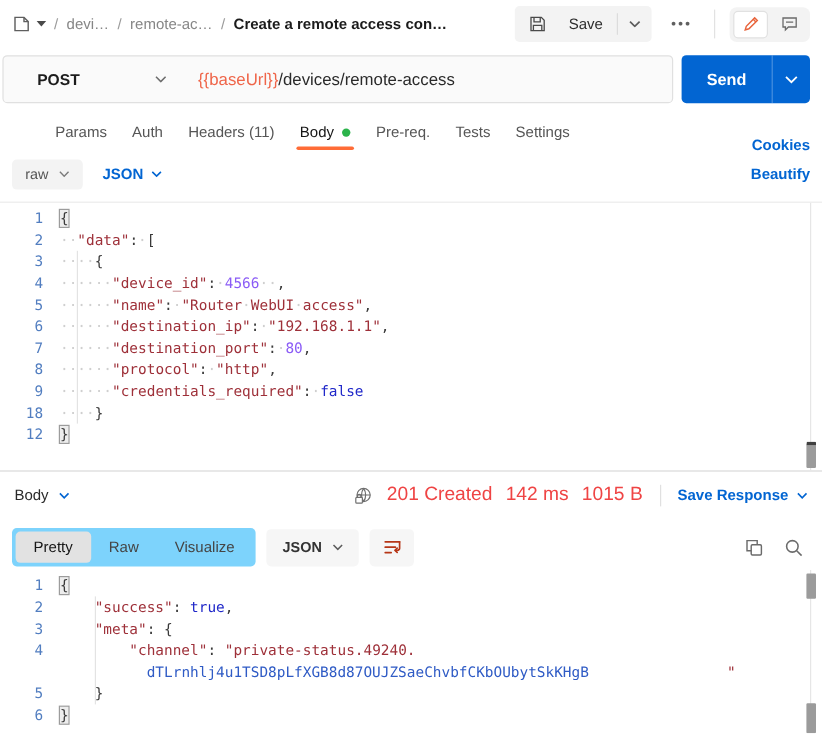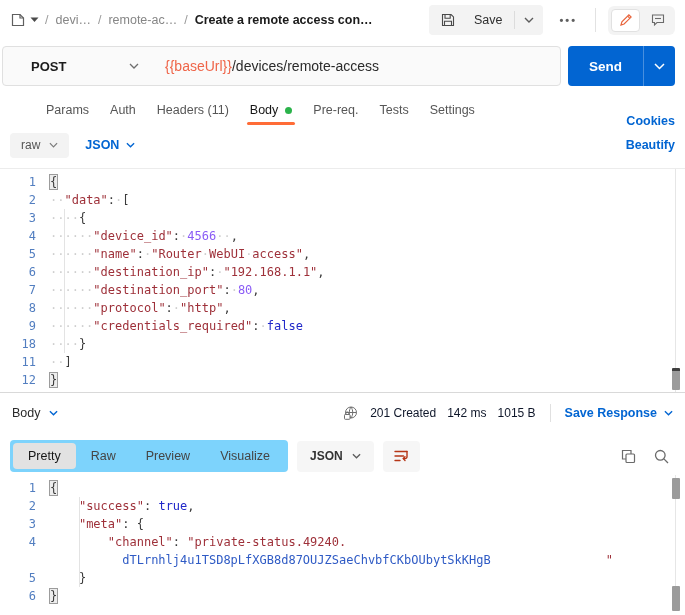--- a/index.html
+++ b/index.html
@@ -77,21 +77,21 @@
   .sb-track{position:absolute;right:9px;top:0;bottom:0;width:1px;background:#e6e6e6;}
   .sb-thumb{position:absolute;right:5px;width:8px;background:#9b9b9b;border-radius:1px;}
   .sb-req{bottom:2px;height:22px;border-top:3px solid #3f3f3f;box-sizing:border-box;}
   .sb-resp-a{top:3px;height:21px;}
   .sb-resp-b{bottom:0;height:25px;}
 
   
   .resp-meta{display:flex;align-items:center;height:40px;padding:0 12px;font-size:12.5px;box-sizing:border-box;}
   .body-dd{display:flex;align-items:center;gap:8px;color:#2a2a2a;cursor:pointer;}
   .meta-right{margin-left:auto;display:flex;align-items:center;gap:11px;}
-  .stat{color:#0f172a;font-size:12px;text-align:center;}
+  .stat{color:#ef4444;font-size:16px;text-align:center;}
   .meta-sep{width:1px;height:18px;background:#e0e0e0;margin:0 3px;}
   .save-resp{color:#0265d2;font-weight:600;display:flex;align-items:center;gap:7px;cursor:pointer;}
 
   
   .resp-toolbar{display:flex;align-items:center;height:42px;padding:4px 10px 0 10px;gap:9px;box-sizing:border-box;}
   .seg{display:flex;background:#7dd3fc;border-radius:4px;padding:3px;}
   .seg-item{padding:6px 15px;font-size:12.5px;color:#454545;border-radius:4px;cursor:pointer;}
   .seg-item.active{background:#e2e2e2;color:#161616;}
   .json-btn{background:#f6f6f6;border-radius:4px;height:31px;display:flex;align-items:center;gap:9px;padding:0 13px;font-size:12px;font-weight:700;color:#333;cursor:pointer;}
   .wrap-btn{background:#f6f6f6;border-radius:4px;height:31px;width:37px;display:flex;align-items:center;justify-content:center;cursor:pointer;}
@@ -271,24 +271,20 @@
       </div>
       <div class="cline">
         <span class="gut">9</span>
         <span class="ctext"><span class="tk-w">······</span><span class="tk-k">"credentials_required"</span><span class="tk-p">:</span><span class="tk-w">·</span><span class="tk-b">false</span></span>
       </div>
       <div class="cline">
         <span class="gut">18</span>
         <span class="ctext"><span class="tk-w">····</span><span class="tk-p">}</span></span>
       </div>
       <div class="cline">
-        <span class="gut">11</span>
-        <span class="ctext"><span class="tk-w">··</span><span class="tk-p">]</span></span>
-      </div>
-      <div class="cline">
         <span class="gut">12</span>
         <span class="ctext"><span class="tk-m">}</span></span>
       </div>
     </div>
   <div class="guide g-req"></div>
   <div class="sb-track"></div>
   <div class="sb-thumb sb-req"></div>
 </div>
 
 <div class="resp-meta">
@@ -318,21 +314,20 @@
           <path d="M1 1l4 4 4-4"></path>
         </svg>
     </div>
   </div>
 </div>
 
 <div class="resp-toolbar">
   <div class="seg">
       <div class="seg-item active">Pretty</div>
       <div class="seg-item">Raw</div>
-      <div class="seg-item">Preview</div>
       <div class="seg-item">Visualize</div>
     </div>
   <div class="json-btn">
     <span>JSON</span>
     <svg width="9" height="6" viewBox="0 0 10 6" fill="none" stroke="#5c5c5c" stroke-width="1.4">
         <path d="M1 1l4 4 4-4"></path>
       </svg>
   </div>
   <div class="wrap-btn">
     <span>

